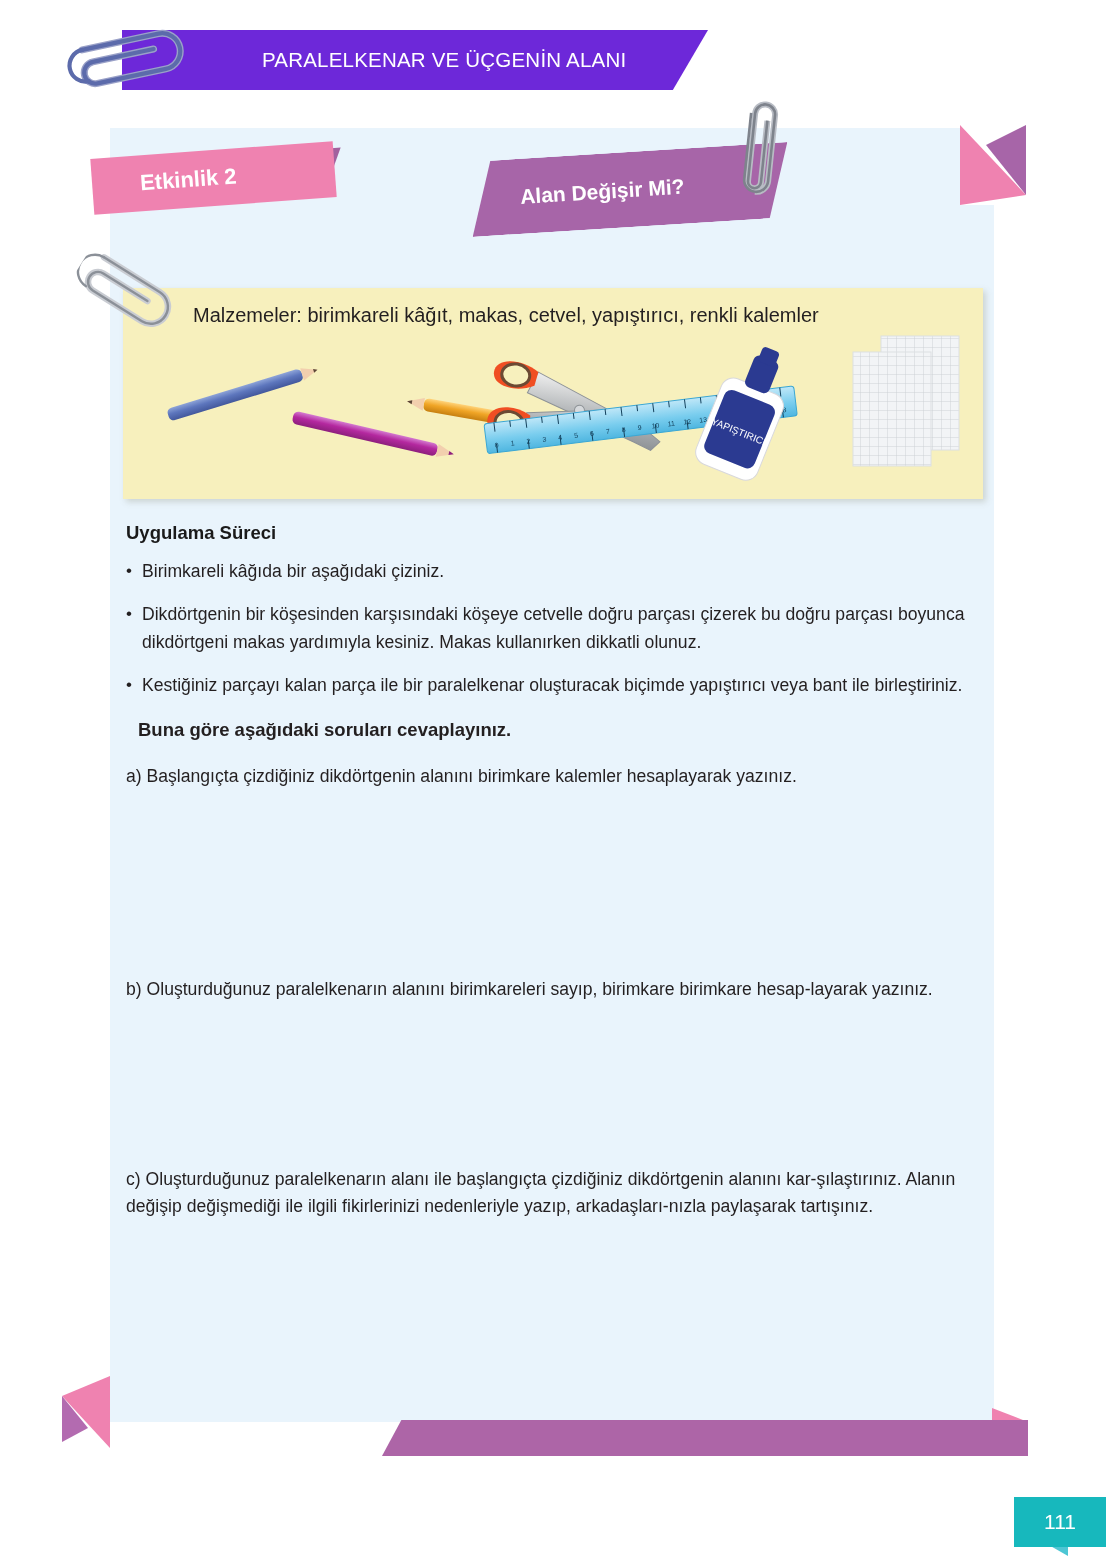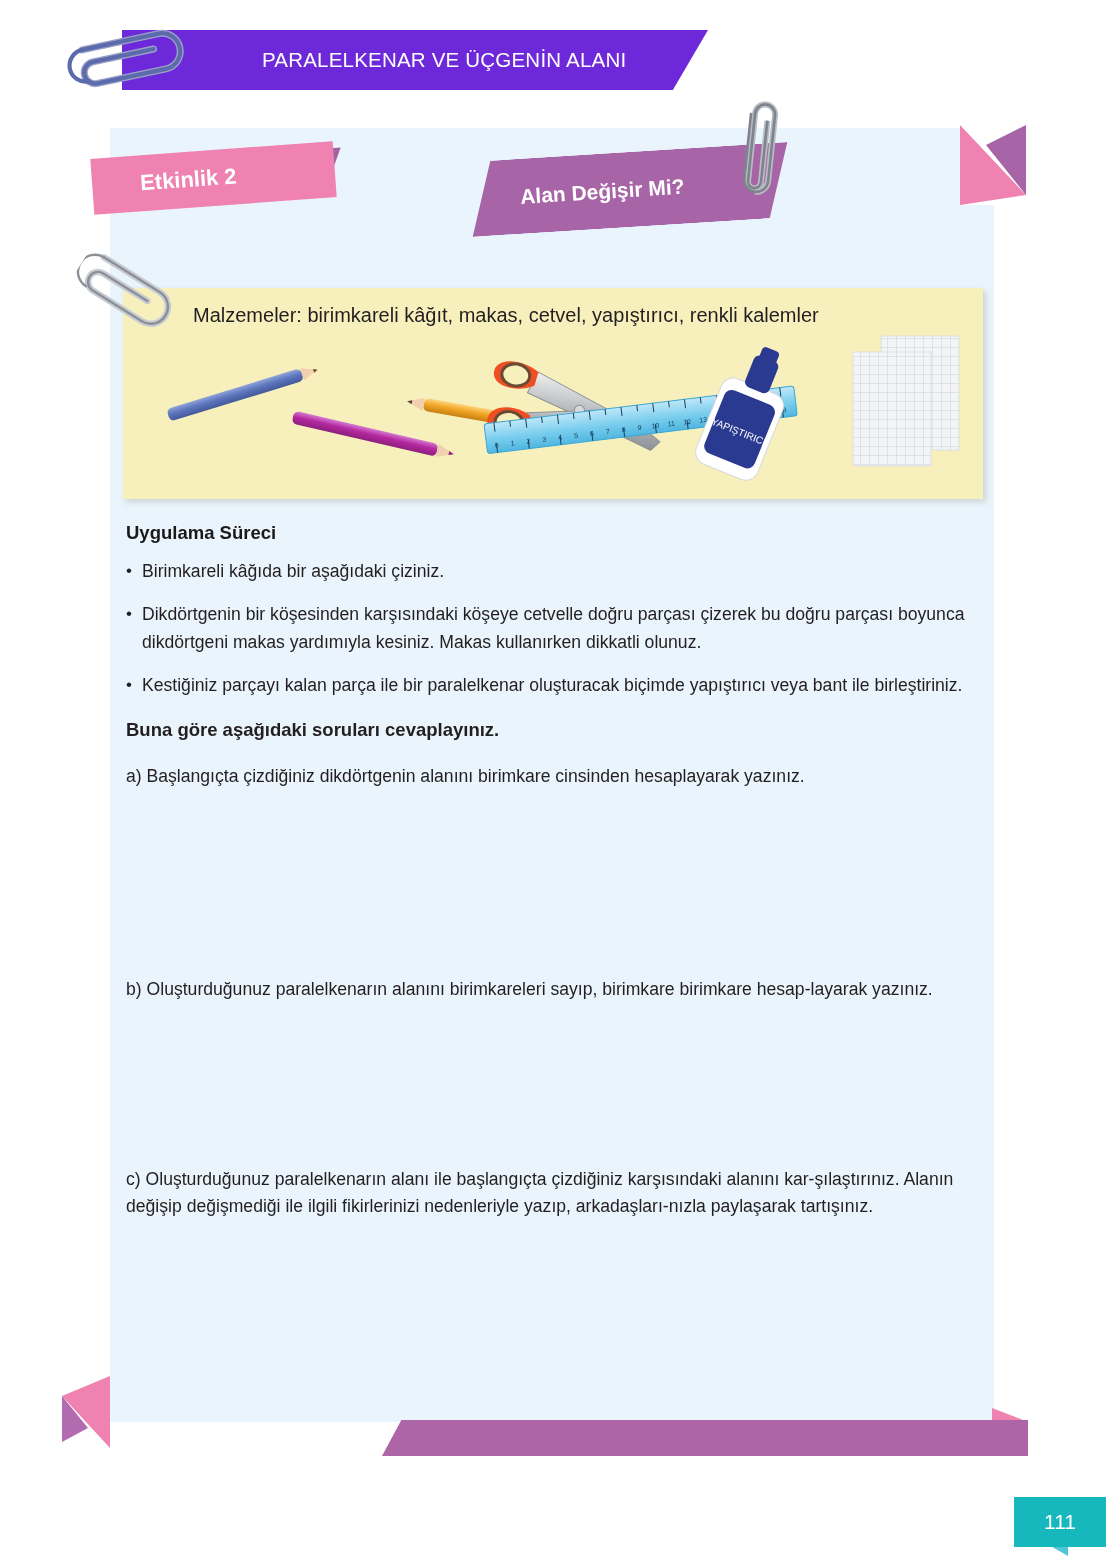--- a/index.html
+++ b/index.html
@@ -165,21 +165,21 @@
     line-height: 1.55;
   }
   .bullet-text {
     font-size: 17.6px;
     line-height: 1.55;
     color: #231f20;
   }
   .q-bold {
     font-size: 18.5px;
     font-weight: bold;
-    margin: 20px 0 22px 0;
+    margin: 20px 0 22px 12px;
   }
   .q-item {
     font-size: 17.6px;
     line-height: 1.55;
     color: #231f20;
   }
   .gap-a { height: 150px; }
   .gap-b { height: 128px; }
 
   
@@ -404,27 +404,27 @@
       <span class="bullet-dot">•</span>
       <span class="bullet-text">Dikdörtgenin bir köşesinden karşısındaki köşeye cetvelle doğru parçası çizerek bu doğru parçası boyunca dikdörtgeni makas yardımıyla kesiniz. Makas kullanırken dikkatli olunuz.</span>
     </div>
     <div class="bullet-row">
       <span class="bullet-dot">•</span>
       <span class="bullet-text">Kestiğiniz parçayı kalan parça ile bir paralelkenar oluşturacak biçimde yapıştırıcı veya bant ile birleştiriniz.</span>
     </div>
 
     <p class="q-bold">Buna göre aşağıdaki soruları cevaplayınız.</p>
 
-    <p class="q-item">a) Başlangıçta çizdiğiniz dikdörtgenin alanını birimkare cinsinden hesaplayarak yazınız.</p>
+    <p class="q-item">a) Başlangıçta çizdiğiniz dikdörtgenin alanını birimkare kalemler hesaplayarak yazınız.</p>
     <div class="gap-a"></div>
 
     <p class="q-item">b) Oluşturduğunuz paralelkenarın alanını birimkareleri sayıp, birimkare birimkare hesap-layarak yazınız.</p>
     <div class="gap-b"></div>
 
-    <p class="q-item">c) Oluşturduğunuz paralelkenarın alanı ile başlangıçta çizdiğiniz karşısındaki alanını kar-şılaştırınız. Alanın değişip değişmediği ile ilgili fikirlerinizi nedenleriyle yazıp, arkadaşları-nızla paylaşarak tartışınız.</p>
+    <p class="q-item">c) Oluşturduğunuz paralelkenarın alanı ile başlangıçta çizdiğiniz dikdörtgenin alanını kar-şılaştırınız. Alanın değişip değişmediği ile ilgili fikirlerinizi nedenleriyle yazıp, arkadaşları-nızla paylaşarak tartışınız.</p>
   </div>
 </div>
 
 <div class="corner-bl">
   <svg width="100" height="100" viewBox="0 0 100 100">
     <polygon points="0,28 48,0 48,80 0,80" fill="#ffffff"></polygon>
     <polygon points="0,28 48,8 48,80" fill="#ef82b0"></polygon>
     <polygon points="0,28 26,60 0,74" fill="#b36bb0"></polygon>
   </svg>
 </div>

